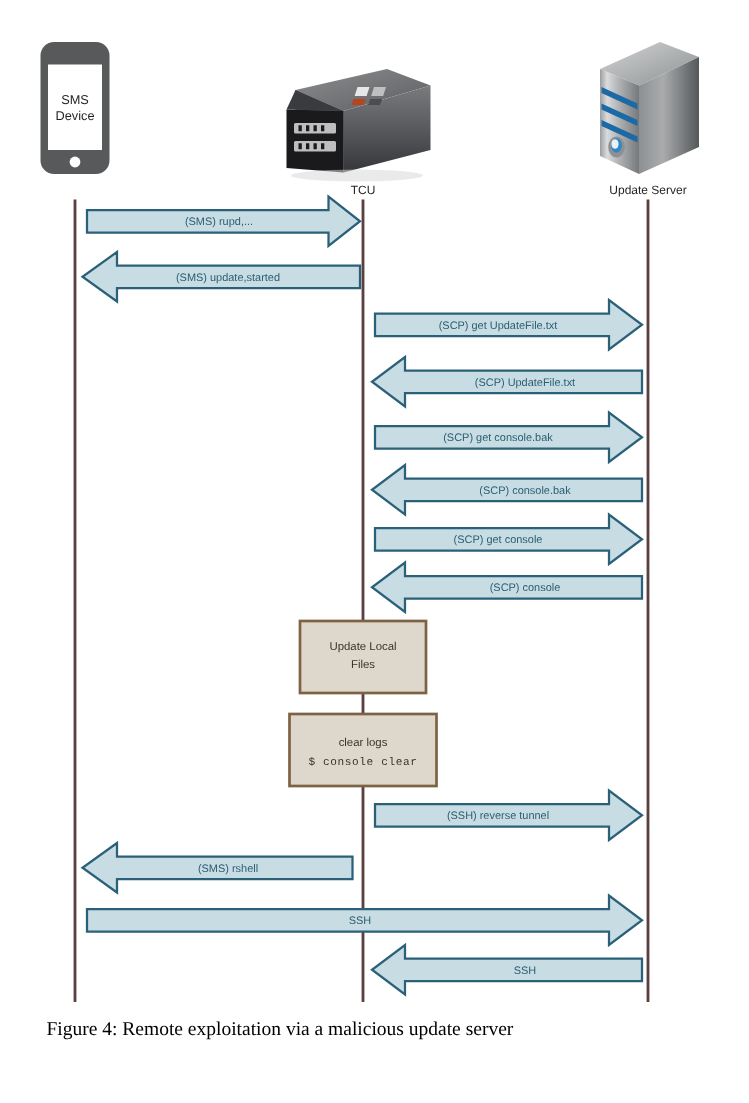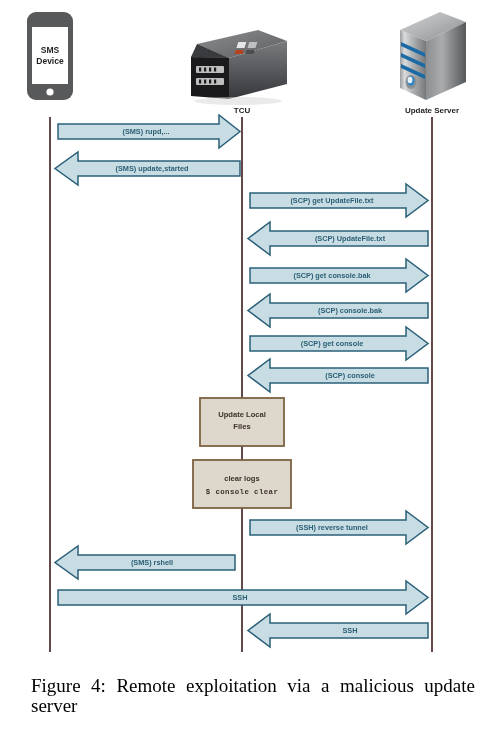--- a/index.html
+++ b/index.html
@@ -9,24 +9,23 @@
   }
   body {
     width: 499px;
     height: 735px;
     position: relative;
     font-family: "Liberation Sans", sans-serif;
     overflow: hidden;
   }
   #figure {
     position: absolute;
-    left: 0; top: 0;
+    left: 0; top: 16px;
     width: 433px;
     height: 660px;
-    font-weight: bold;
   }
   #figure svg { display: block; }
 
   .actor-label {
     font-family: "Liberation Sans", sans-serif;
     font-size: 8px;
     fill: #231f20;
   }
   .phone-label {
     font-family: "Liberation Sans", sans-serif;
@@ -48,21 +47,21 @@
     font-size: 7.4px;
     fill: #3b3228;
     letter-spacing: 0.4px;
   }
   .caption {
     position: absolute;
     left: 31px;
     top: 676px;
     width: 444px;
     font-family: "Liberation Serif", serif;
-    font-size: 19px;
+    font-size: 13px;
     line-height: 20px;
     color: #000000;
     text-align: justify;
     text-justify: inter-word;
   }
 </style>
 </head>
 <body>
 
 <div id="figure">

